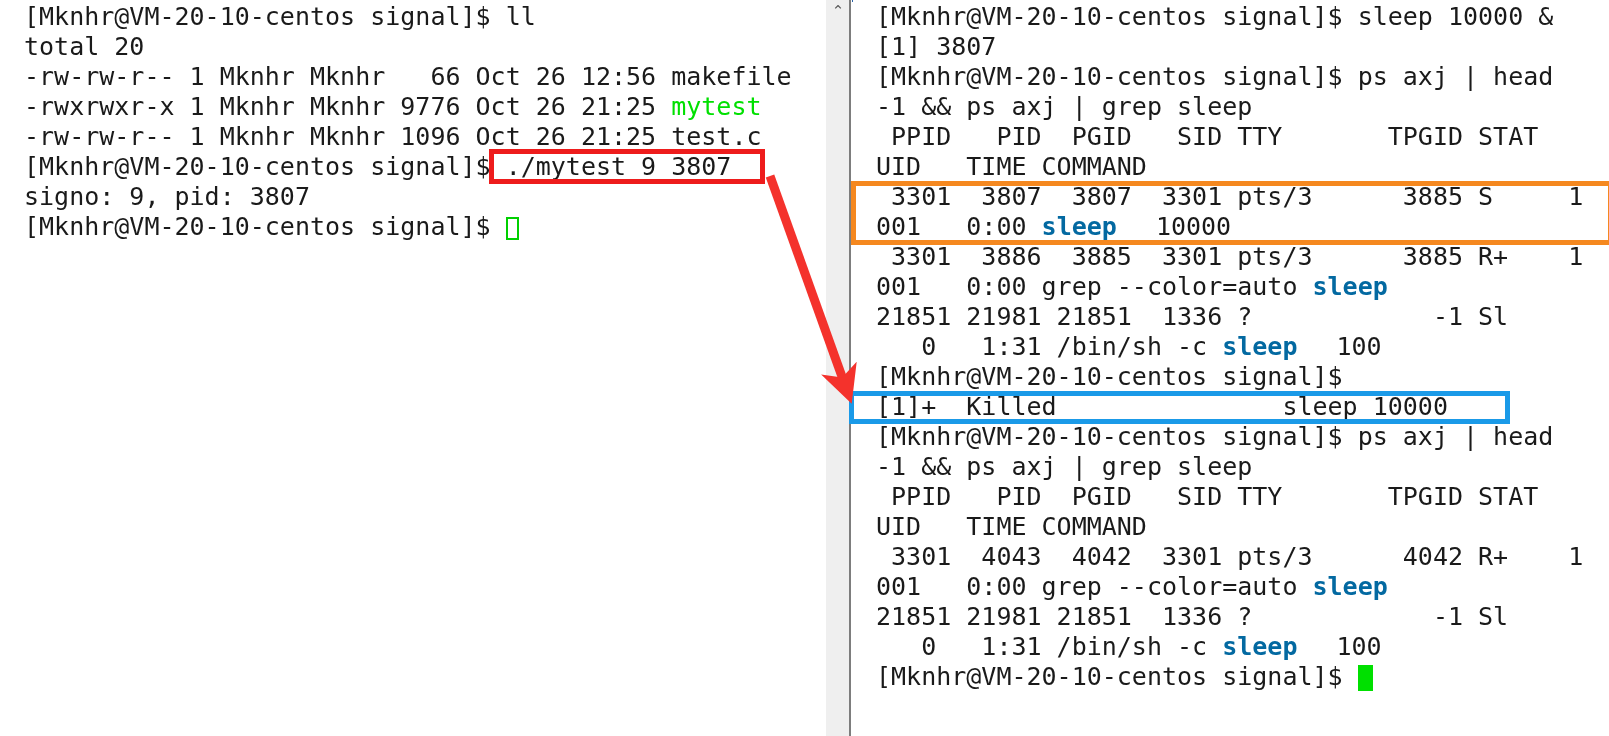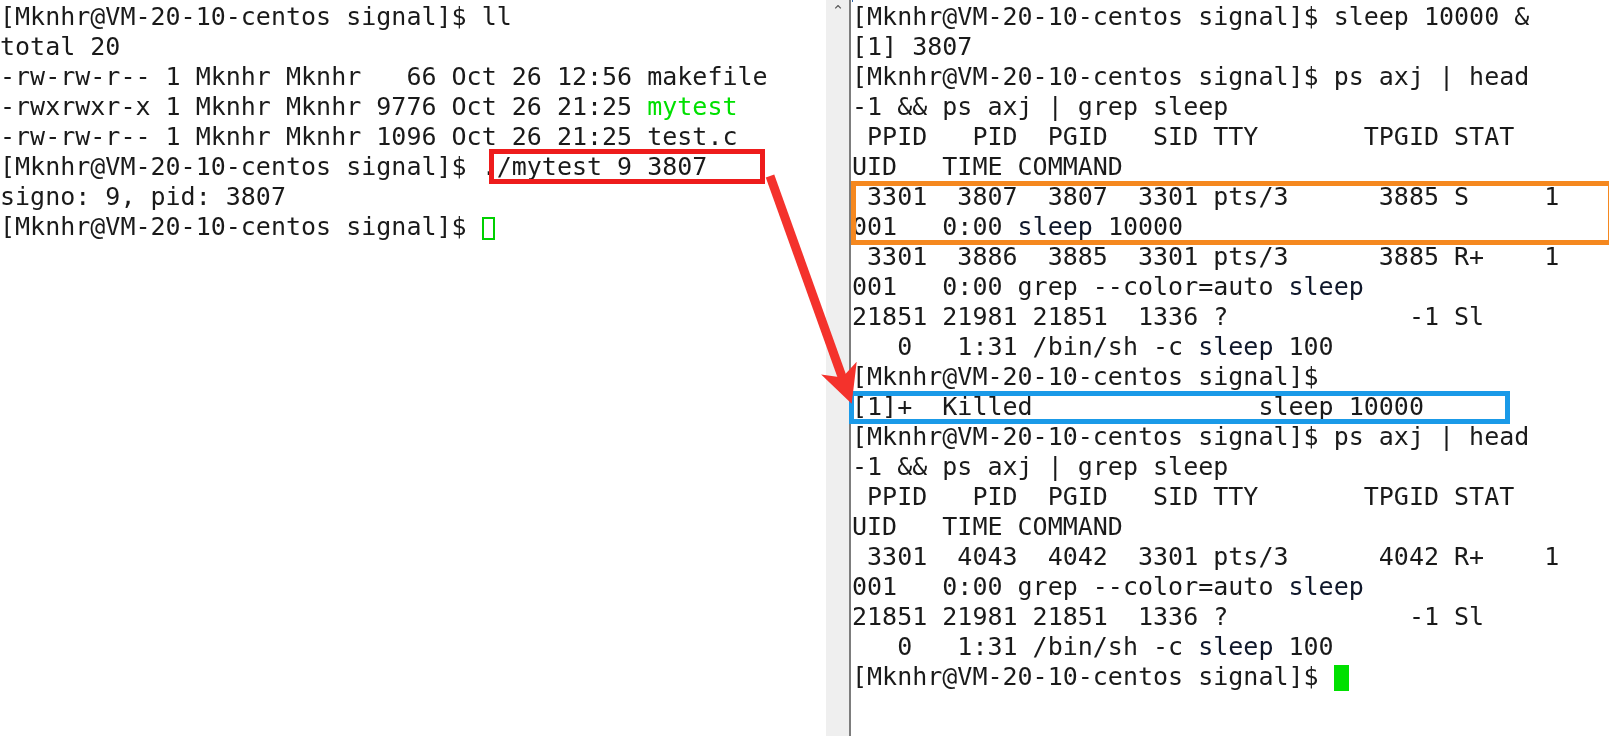--- a/index.html
+++ b/index.html
@@ -28,22 +28,22 @@
     white-space: pre;
     overflow: hidden;
   }
   #left-pane  { left: 0;    top: 2px; width: 812px;  height: 736px; }
   #right-pane { left: 852px; top: 2px; width: 757px;  height: 736px; }
 
   .tline { height: 30px; white-space: pre; }
 
   
   .c-green  { color: #00e000; font-weight: normal; }
-  .c-red    { color: #0f172a; font-weight: normal; }
-  .c-plain  { color: #1a1a1a; }
+  .c-red    { color: #0369a1; font-weight: bold; }
+  .c-plain  { color: #1a1a1a; padding-left: 24px; }
 
   
   .cursor-hollow {
     display: inline-block;
     width: 13px;
     height: 23px;
     border: 2px solid #00d000;
     box-sizing: border-box;
     vertical-align: -5px;
   }

